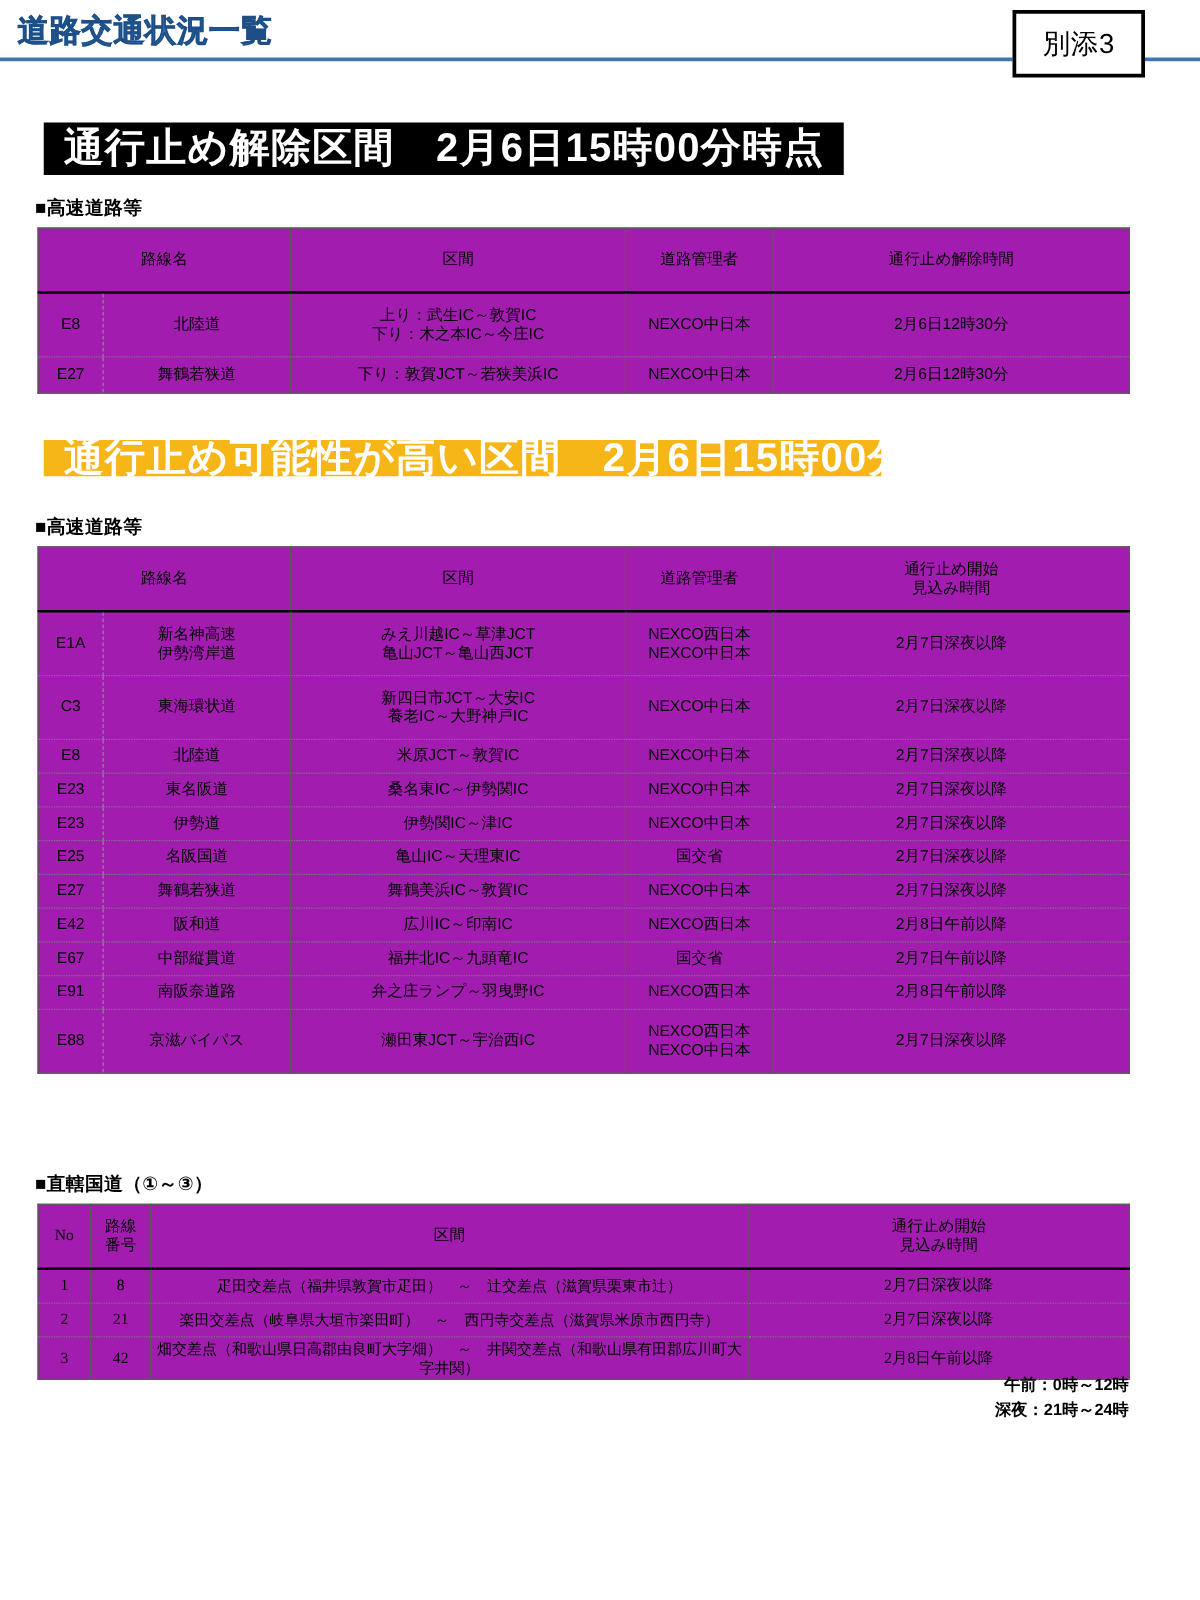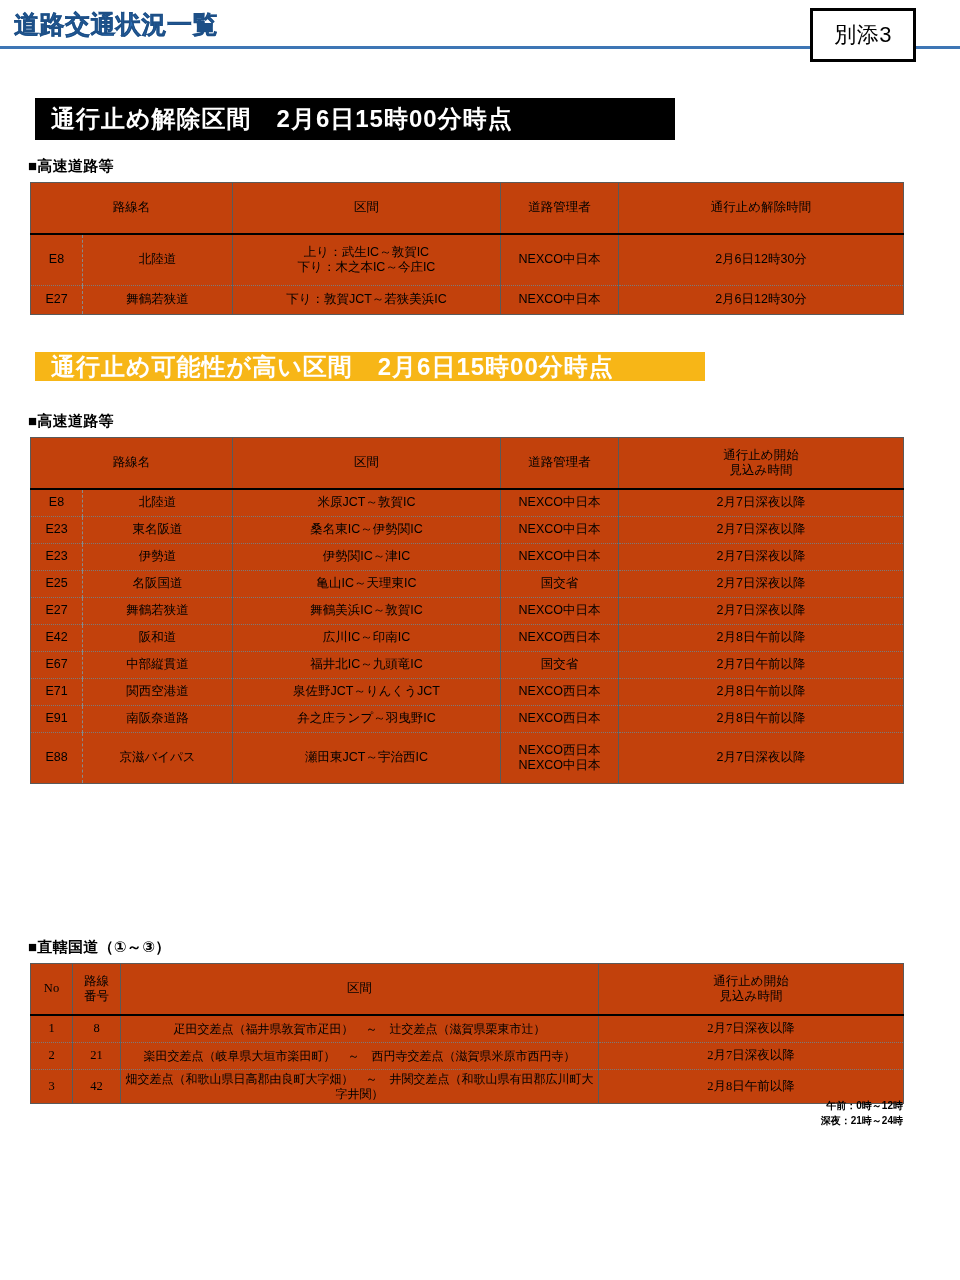--- a/index.html
+++ b/index.html
@@ -58,21 +58,21 @@
   
   .banner {
     position: absolute;
     display: flex;
     align-items: center;
     box-sizing: border-box;
     padding-left: 16px;
   }
   .banner-text {
     color: #ffffff;
-    font-size: 24px;
+    font-size: 32px;
     font-weight: bold;
     letter-spacing: 1px;
     white-space: nowrap;
   }
   #banner-cleared {
     left: 35px; top: 98px;
     width: 640px; height: 42px;
     background: #000000;
   }
   #banner-likely {
@@ -92,21 +92,21 @@
   #subhead-1 { left: 28px; top: 157px; }
   #subhead-2 { left: 28px; top: 412px; }
   #subhead-3 { left: 28px; top: 938px; }
 
   
   .road-table {
     position: absolute;
     border-collapse: collapse;
     table-layout: fixed;
     font-size: 12.5px;
-    background: #c2410c;
+    background: #a21caf;
   }
   .road-table td, .road-table th {
     border: 1px solid #5a5a5a;
     padding: 2px 3px;
     text-align: center;
     vertical-align: middle;
     font-weight: normal;
     line-height: 1.22;
   }
   .road-table thead th {
@@ -151,21 +151,21 @@
   #table-national td.c-num { }
   #table-national td.c-seg { font-size: 12px; }
   #table-national td.c-time { }
 
   
   #footnotes {
     position: absolute;
     left: 0; top: 1098px;
     width: 903px;
     text-align: right;
-    font-size: 10px;
+    font-size: 13px;
     font-weight: bold;
     line-height: 1.5;
   }
   #footnotes span { display: block; white-space: nowrap; }
 </style>
 </head>
 <body>
 
 <div id="page-header">
   <div id="doc-title" style="color: rgb(46, 111, 183);">道路交通状況一覧</div>
@@ -241,20 +241,50 @@
       <th colspan="2" class="h-route">路線名</th>
       <th>区間</th>
       <th>道路管理者</th>
       <th class="cell-lines">
         <span>通行止め開始</span>
         <span>見込み時間</span>
       </th>
     </tr>
   </thead>
   <tbody id="likely-body">
+      <tr class="row-tall">
+        <td class="c-code">E1A</td>
+        <td class="c-name cell-lines">
+          <span>新名神高速</span>
+          <span>伊勢湾岸道</span>
+        </td>
+        <td class=" cell-lines">
+          <span>みえ川越IC～草津JCT</span>
+          <span>亀山JCT～亀山西JCT</span>
+        </td>
+        <td class=" cell-lines">
+          <span>NEXCO西日本</span>
+          <span>NEXCO中日本</span>
+        </td>
+        <td>2月7日深夜以降</td>
+      </tr>
+      <tr class="row-tall">
+        <td class="c-code">C3</td>
+        <td class="c-name cell-lines">
+          <span>東海環状道</span>
+        </td>
+        <td class=" cell-lines">
+          <span>新四日市JCT～大安IC</span>
+          <span>養老IC～大野神戸IC</span>
+        </td>
+        <td class=" cell-lines">
+          <span>NEXCO中日本</span>
+        </td>
+        <td>2月7日深夜以降</td>
+      </tr>
       <tr>
         <td class="c-code">E8</td>
         <td class="c-name cell-lines">
           <span>北陸道</span>
         </td>
         <td class=" cell-lines">
           <span>米原JCT～敦賀IC</span>
         </td>
         <td class=" cell-lines">
           <span>NEXCO中日本</span>
@@ -331,33 +361,20 @@
         <td class="c-name cell-lines">
           <span>中部縦貫道</span>
         </td>
         <td class=" cell-lines">
           <span>福井北IC～九頭竜IC</span>
         </td>
         <td class=" cell-lines">
           <span>国交省</span>
         </td>
         <td>2月7日午前以降</td>
-      </tr>
-      <tr>
-        <td class="c-code">E71</td>
-        <td class="c-name cell-lines">
-          <span>関西空港道</span>
-        </td>
-        <td class=" cell-lines">
-          <span>泉佐野JCT～りんくうJCT</span>
-        </td>
-        <td class=" cell-lines">
-          <span>NEXCO西日本</span>
-        </td>
-        <td>2月8日午前以降</td>
       </tr>
       <tr>
         <td class="c-code">E91</td>
         <td class="c-name cell-lines">
           <span>南阪奈道路</span>
         </td>
         <td class=" cell-lines">
           <span>弁之庄ランプ～羽曳野IC</span>
         </td>
         <td class=" cell-lines">

